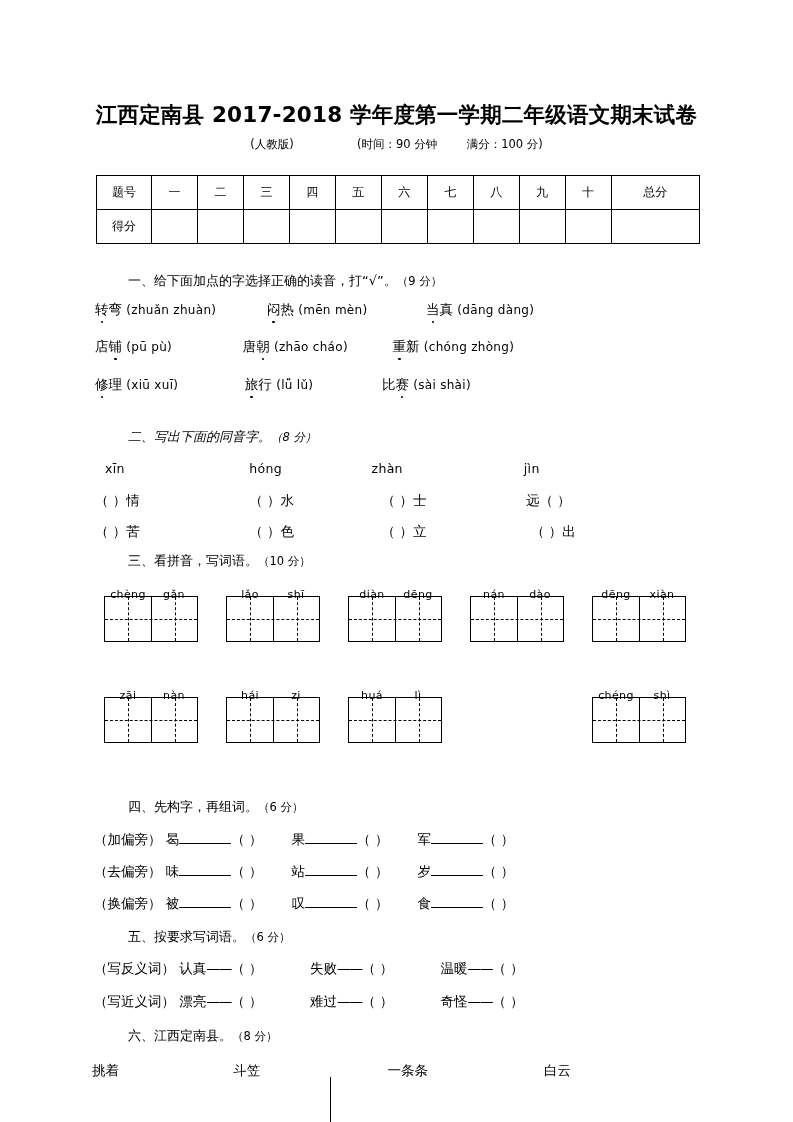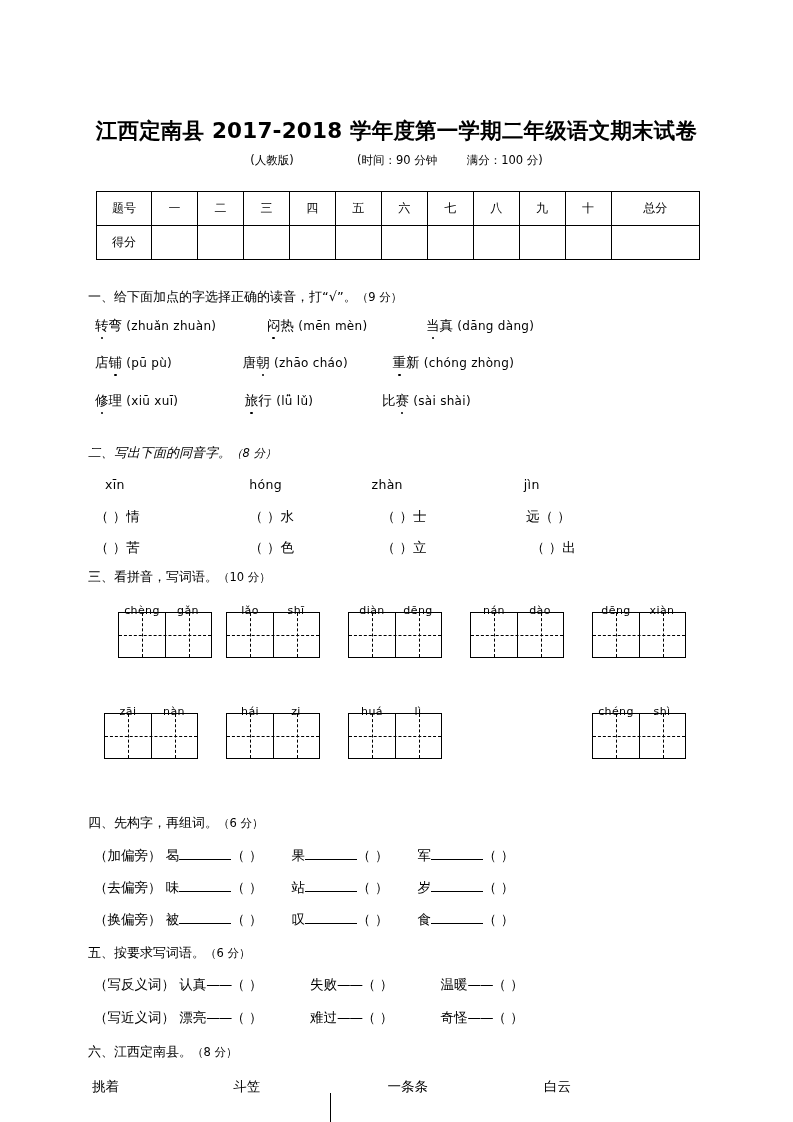--- a/index.html
+++ b/index.html
@@ -11,21 +11,21 @@
     width: 793px;
     height: 1122px;
     position: relative;
     font-family: "DejaVu Sans", "Liberation Sans", sans-serif;
     color: #000000;
     overflow: hidden;
   }
 
   .page {
     position: absolute;
-    left: 0; top: 16px;
+    left: 0; top: 0;
     width: 793px;
     height: 956px;
   }
 
   
   .center-divider {
     position: absolute;
     left: 330px;
     top: 1077px;
     width: 0;
@@ -74,20 +74,21 @@
     font-size: 12px;
     padding: 0;
   }
   .score-table td.label-col { width: 54px; }
 
   
   .sec-head {
     position: absolute;
     font-size: 13px;
     white-space: nowrap;
+    margin-left: 40px;
   }
   .sec-head .pts { font-size: 11.5px; }
 
   .row-line {
     position: absolute;
     font-size: 13.5px;
     white-space: nowrap;
   }
   .py {
     font-family: "DejaVu Sans", "Liberation Sans", sans-serif;
@@ -266,21 +267,21 @@
     <span style="display:inline-block;width:150px"><span>（        ）</span><span>苦</span></span>
     <span style="display:inline-block;width:128px"><span>（        ）</span><span>色</span></span>
     <span style="display:inline-block;width:145px"><span>（        ）</span><span>立</span></span>
     <span style="display:inline-block;"><span>（        ）</span><span>出</span></span>
   </div>
 
   <div class="sec-head" style="left:88px; top:552px;text-align:center;">
     <span>三、</span><span>看拼音，写词语。</span><span class="pts">（10 分）</span>
   </div>
 
-  <div class="grid-wrap" style="left:104px; top:596px;margin-left:14px;">
+  <div class="grid-wrap" style="left:104px; top:596px;">
     <div class="grid-py"><span class="a">chèng</span><span class="b">gǎn</span></div>
     <div class="tzg">
         <div class="cell"></div>
         <div class="cell"></div>
       </div>
   </div>
   <div class="grid-wrap" style="left:226px; top:596px;">
     <div class="grid-py"><span class="a">lǎo</span><span class="b">shī</span></div>
     <div class="tzg">
         <div class="cell"></div>

